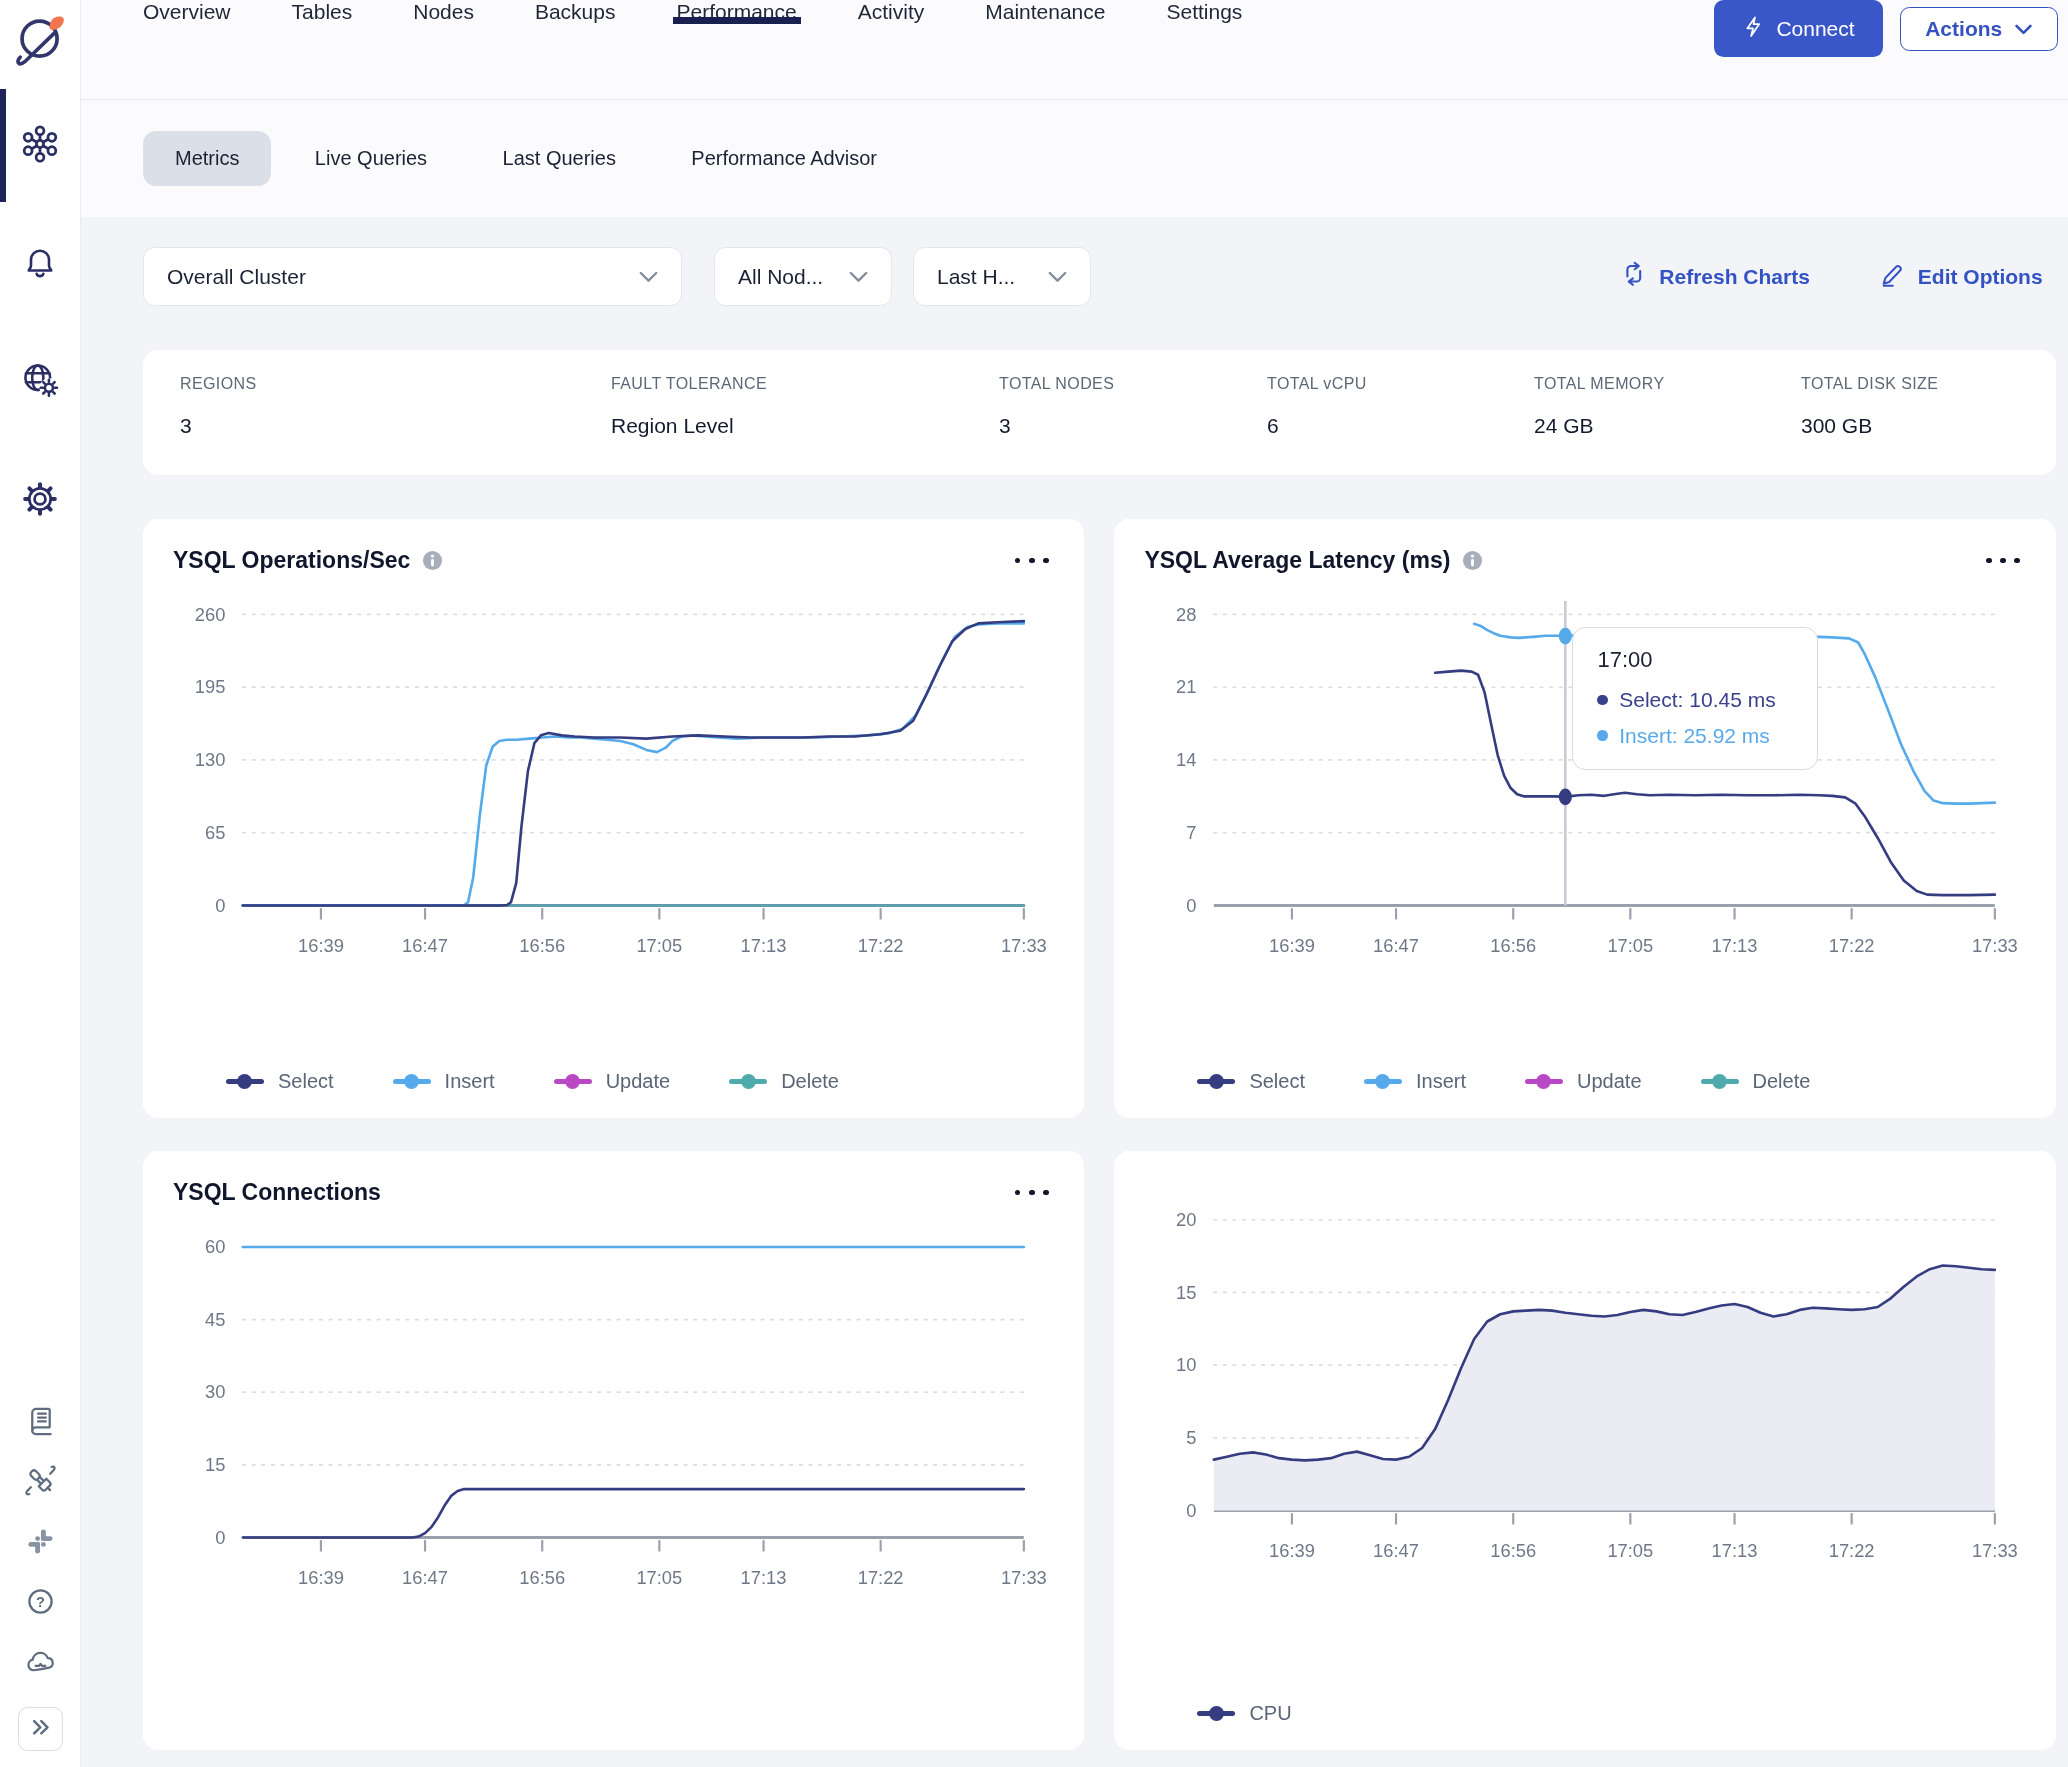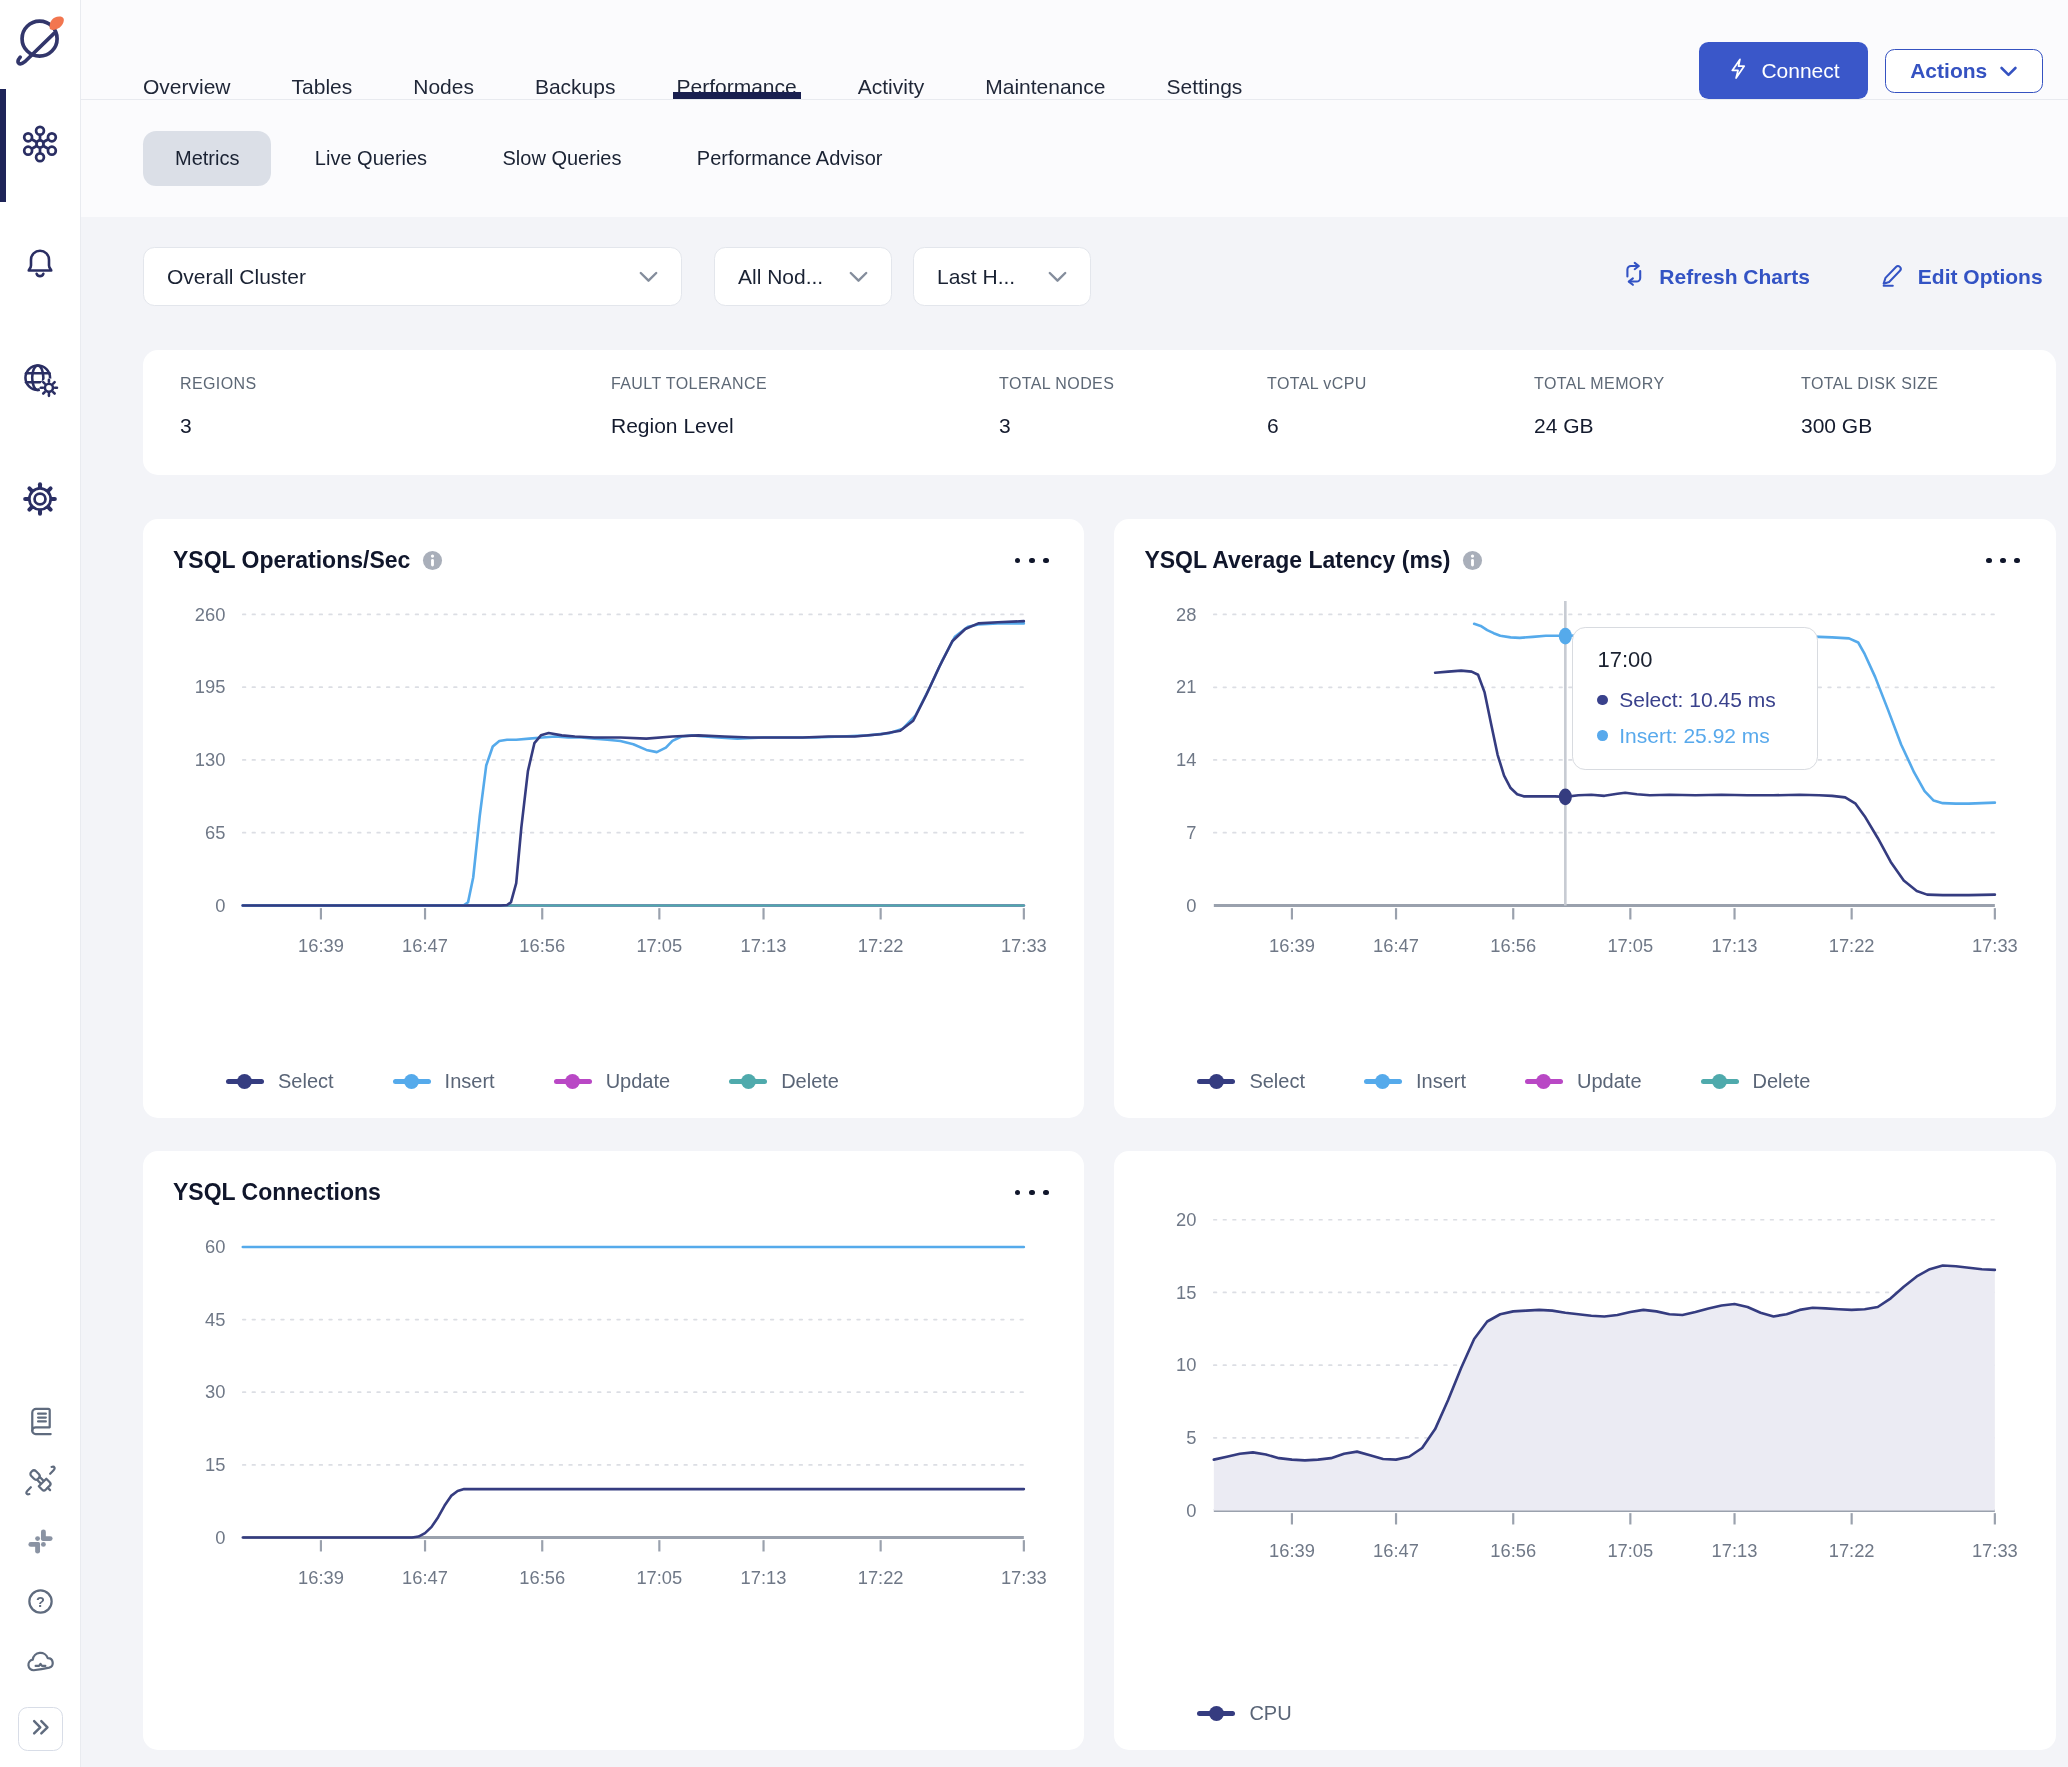--- a/index.html
+++ b/index.html
@@ -15,21 +15,21 @@
   .side-item{position:relative;width:100%;display:flex;justify-content:center;padding:9.5px 0;cursor:pointer}
   .side-item.active::before{content:"";position:absolute;left:0;top:-26.5px;bottom:-26.5px;width:5.7px;background:#1E2458}
   .side-spacer{flex:1}
   .side-bottom{display:flex;flex-direction:column;align-items:center;gap:26.5px;margin-bottom:17px}
   .expand-btn{width:45px;height:44px;border:1.9px solid #D8DDE7;border-radius:9.5px;background:#fff;
     display:flex;align-items:center;justify-content:center;cursor:pointer}
 
   
   .main{flex:1;display:flex;flex-direction:column;min-width:0}
   .topnav{height:100px;background:#FBFBFD;border-bottom:1.9px solid #E8EAEF;
-    display:flex;align-items:flex-end;padding-left:62px;padding-right:26px}
+    display:flex;align-items:flex-start;padding-left:62px;padding-right:11px}
   .tabs{display:flex;gap:61px}
   .tab{display:flex;align-items:center;font-size:21px;color:#1F2637;cursor:pointer;position:relative}
   .tab.active{font-weight:bold;font-weight:normal}
   .tab.active::after{content:"";position:absolute;left:-3.8px;right:-3.8px;bottom:0;height:6.6px;background:#191F4F}
   .topnav-right{margin-left:auto;display:flex;align-items:center;gap:17px}
   .btn-connect{display:flex;align-items:center;gap:11.4px;height:57px;padding:0 28px;border-radius:9.5px;
     background:#3A57C9;color:#fff;font-size:21px;font-weight:normal;border:none;cursor:pointer}
   .btn-actions{display:flex;align-items:center;gap:13.2px;height:44px;padding:0 24.6px;border-radius:9.5px;
     background:#fff;color:#3552C1;font-size:21px;font-weight:bold;border:1.9px solid #3552C1;cursor:pointer}
 
@@ -269,21 +269,21 @@
               <path d="M1.5,1.5 L8,8 L14.5,1.5" fill="none" stroke="#3552C1" stroke-width="2.4" stroke-linecap="round" stroke-linejoin="round"></path>
             </svg>
           </span>
         </button>
       </div>
     </header>
 
     <div class="subnav">
       <div class="pill active">Metrics</div>
       <div class="pill">Live Queries</div>
-      <div class="pill">Slow Queries</div>
+      <div class="pill">Last Queries</div>
       <div class="pill">Performance Advisor</div>
     </div>
 
     <div class="content">
 
       <div class="filters">
         <div class="dropdown dd-cluster">
           <span>Overall Cluster</span>
           <span>
             <svg viewBox="0 0 16 10" width="19" height="12.3">

